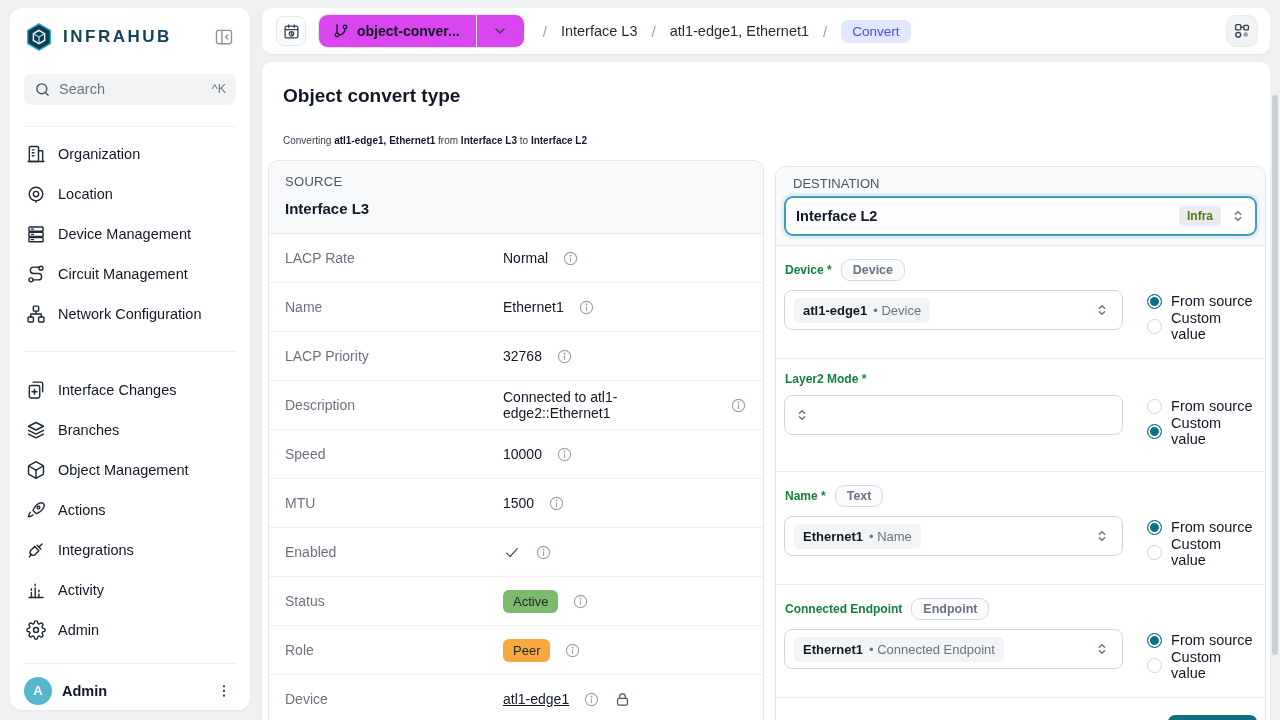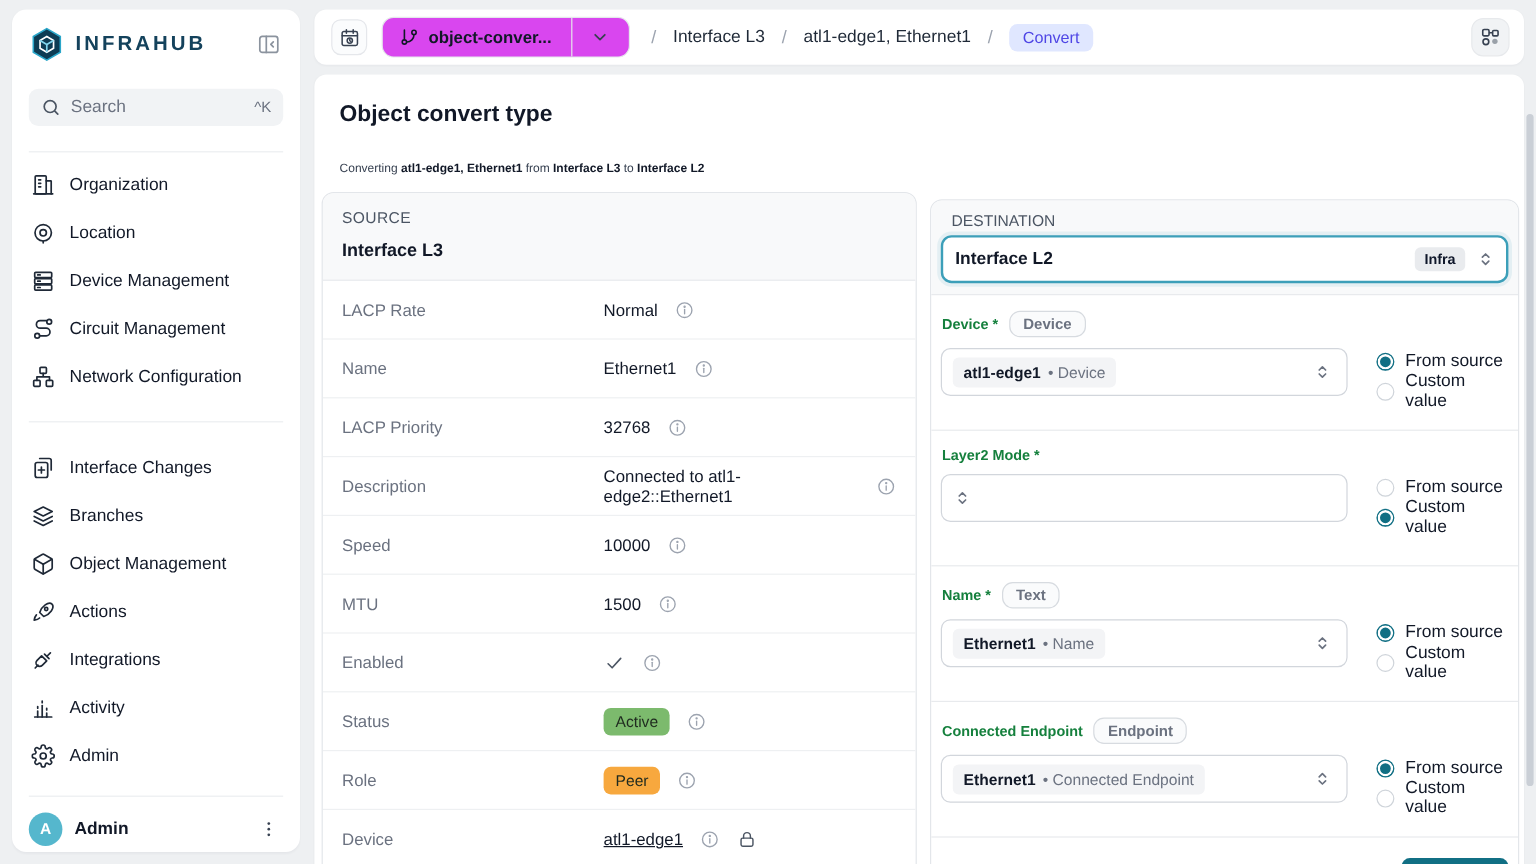--- a/index.html
+++ b/index.html
@@ -69,21 +69,21 @@
   .icon-sm { width:17px; height:17px; display:flex; color:#9ca3af; }
   .icon-dk { color:#4b5563; }
 
   
   .dest-panel { left:513px; top:104px; width:491px; height:640px; display:flex; flex-direction:column; }
   .dest-head { background:#f8f9fa; border-bottom:1px solid #e8eaed; padding:9px 8px 9px 8px; }
   .dest-kicker { font-size:13px; color:#4b5563; margin:0 4px 5px 9px; }
   .type-select { height:40px; border:2px solid #3c9fb9; border-radius:9px; background:#fff; display:flex; align-items:center; justify-content:space-between; padding:0 9px 0 10px; cursor:pointer; box-shadow:0 0 0 3px rgba(60,159,185,.10); }
   .type-select .val { font-size:14.5px; font-weight:bold; color:#111827; }
   .type-right { display:flex; align-items:center; gap:9px; }
-  .mini-badge { background:#e9ebee; color:#0f172a; font-size:12px; font-weight:bold; padding:3px 8px; border-radius:5px; }
+  .mini-badge { background:#e9ebee; color:#4d7c0f; font-size:12px; font-weight:bold; padding:3px 8px; border-radius:5px; }
   .f-section { padding:13px 8px 0 8px; border-bottom:1px solid #e8eaed; height:113px; }
   .f-label-row { display:flex; align-items:center; gap:9px; margin:0 0 9px 1px; }
   .f-label { font-size:12px; font-weight:bold; color:#15803d; }
   .pill-badge { border:1px solid #d7dbe0; background:#fafbfc; color:#6b7280; font-size:12.5px; font-weight:bold; padding:3px 11px; border-radius:9px; }
   .f-row { display:flex; align-items:flex-start; }
   .sel { width:347px; height:40px; border:1px solid #d2d6dc; border-radius:8px; background:#fff; display:flex; align-items:center; justify-content:space-between; padding:0 12px 0 9px; cursor:pointer; }
   .chip { display:inline-flex; align-items:center; gap:6px; background:#f3f4f6; border-radius:5px; padding:5px 9px; font-size:13px; }
   .chip .nm { font-weight:bold; color:#111827; }
   .chip .kd { color:#6b7280; }
   .caret { width:16px; height:16px; color:#6b7280; display:flex; flex:0 0 auto; }

